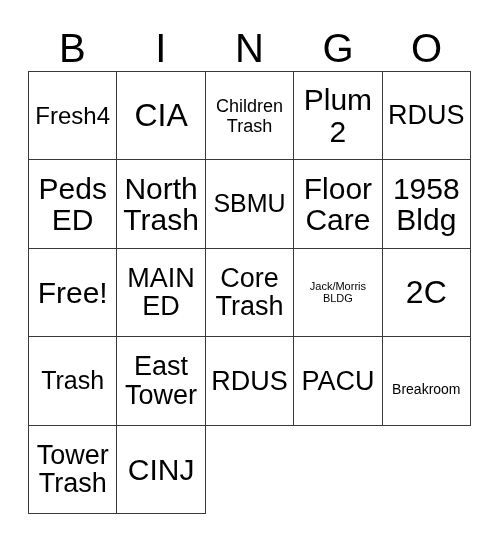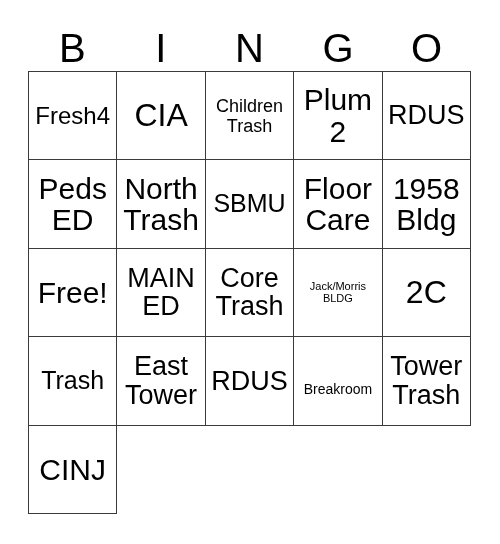--- a/index.html
+++ b/index.html
@@ -151,20 +151,23 @@
       <div class="cell">
         <span class="cell-text fs-lg">Trash</span>
       </div>
       <div class="cell">
         <span class="cell-text fs-2xl">East<br>Tower</span>
       </div>
       <div class="cell">
         <span class="cell-text fs-2xl">RDUS</span>
       </div>
       <div class="cell">
+        <span class="cell-text fs-2xl">PACU</span>
+      </div>
+      <div class="cell">
         <span class="cell-text fs-sm">Breakroom</span>
       </div>
       <div class="cell">
         <span class="cell-text fs-2xl">Tower<br>Trash</span>
       </div>
       <div class="cell">
         <span class="cell-text fs-3xl">CINJ</span>
       </div>
     </div>
 

